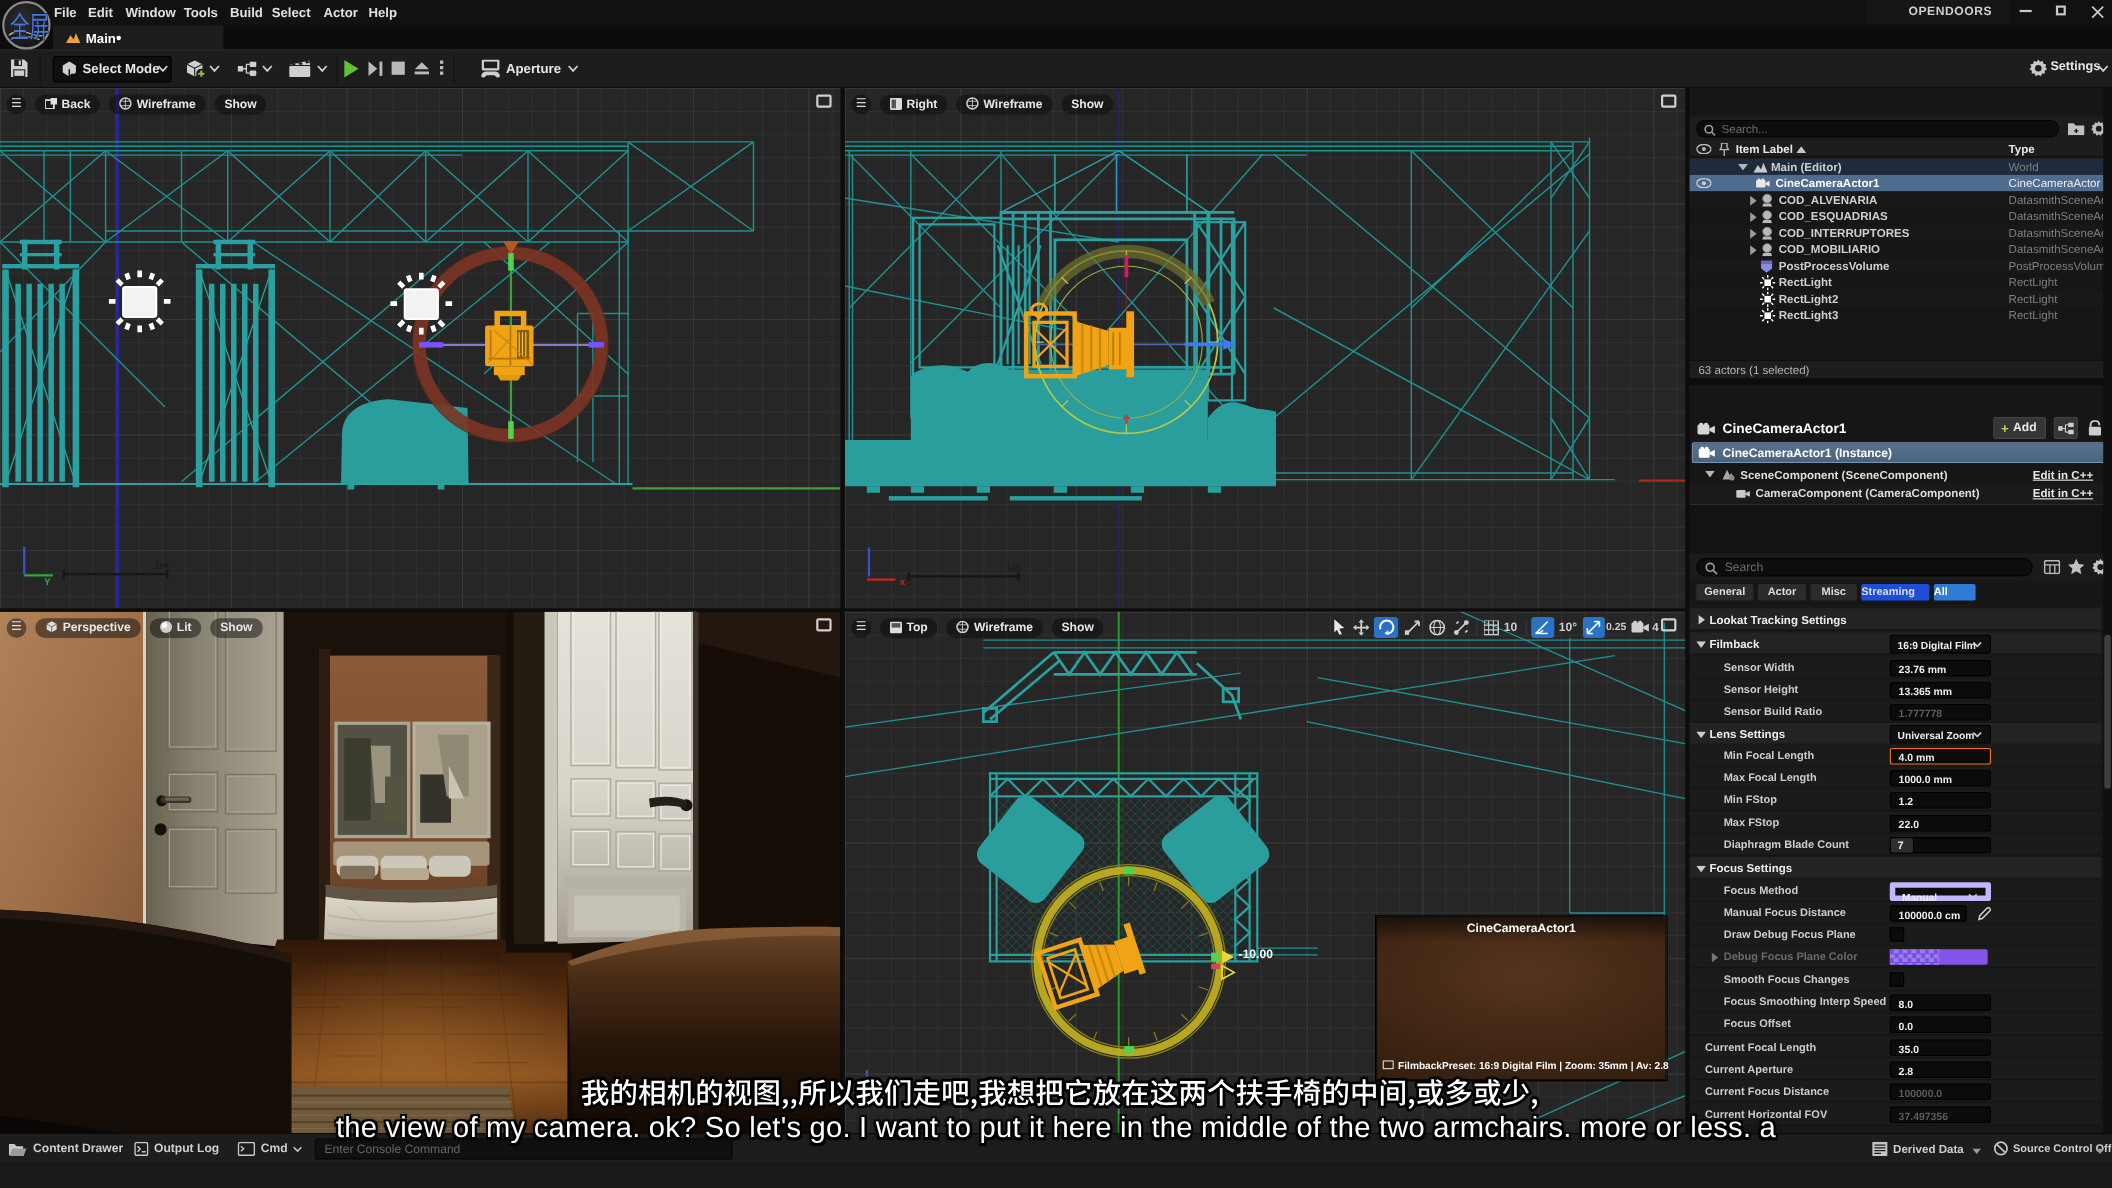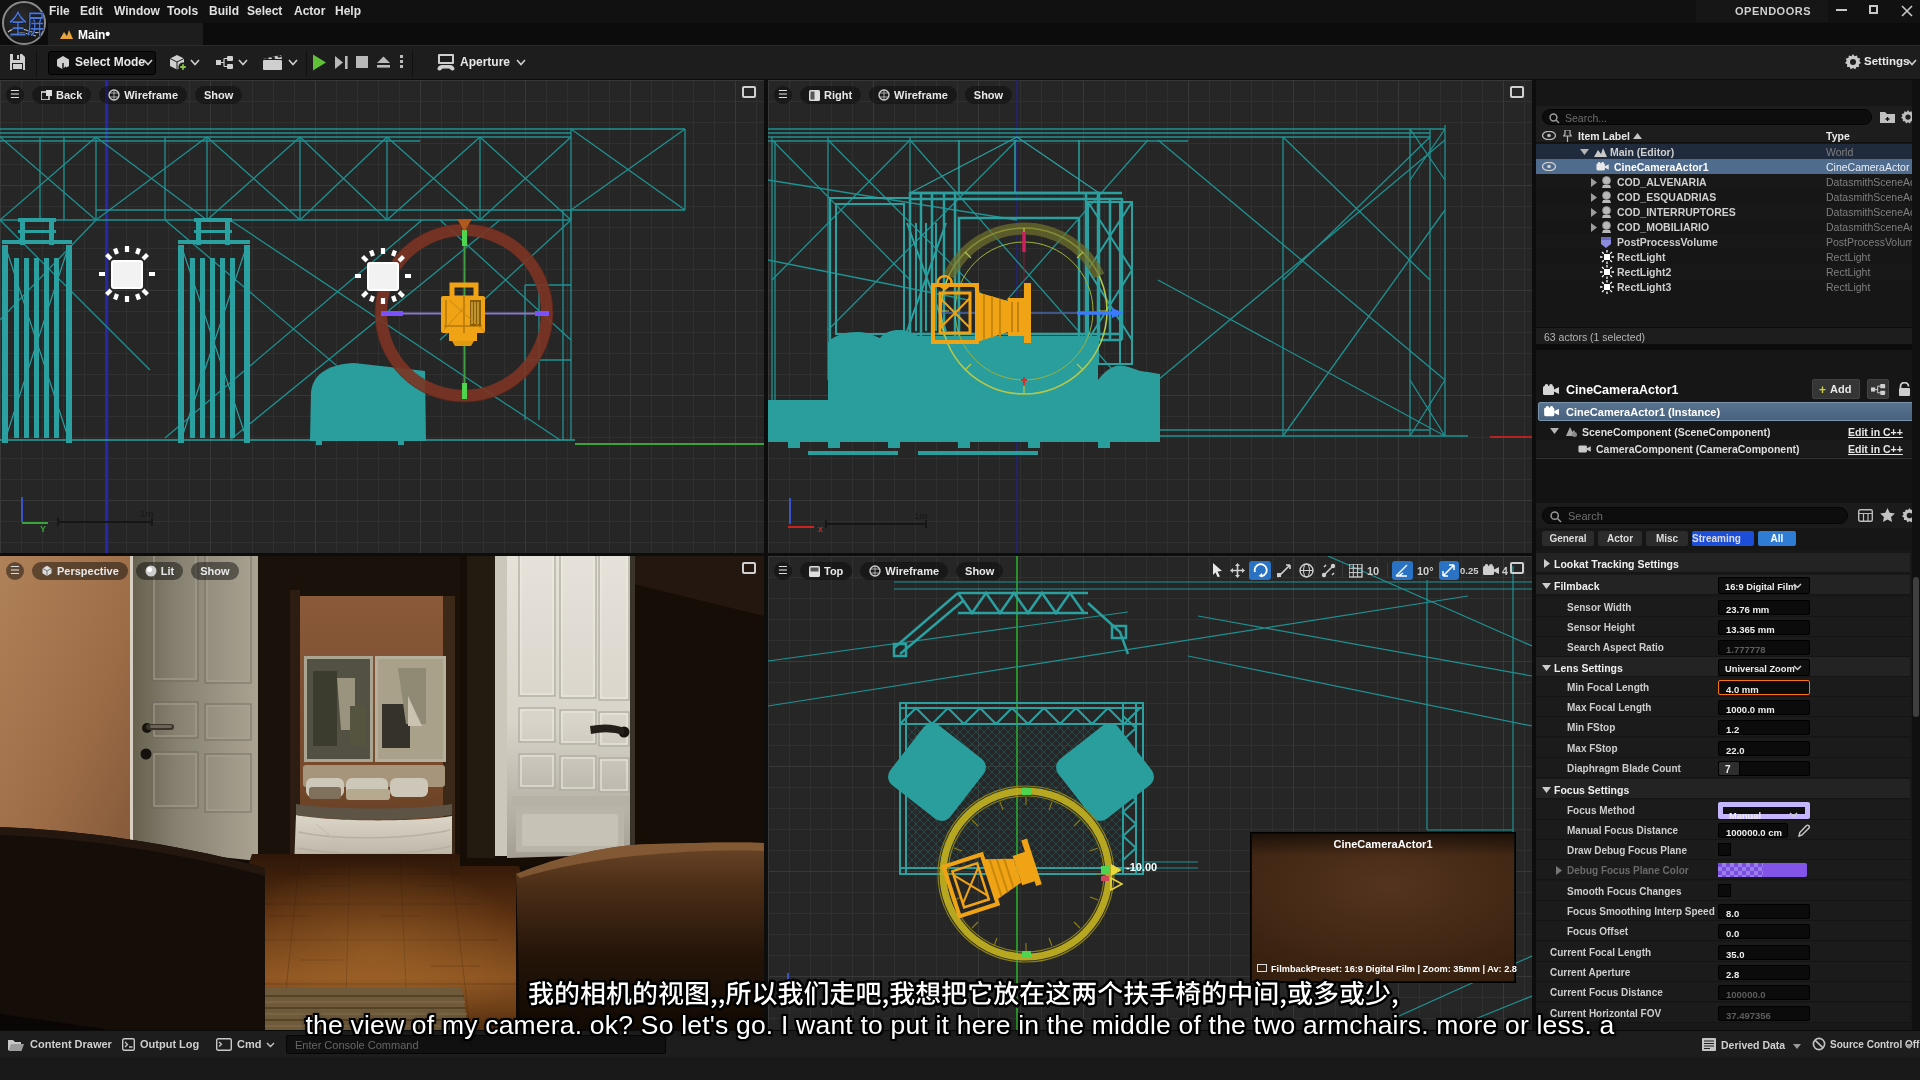--- a/index.html
+++ b/index.html
@@ -918,21 +918,21 @@
       <svg class="abs" style="left:366px;top:5px" width="15" height="15" viewBox="0 0 16 16">
         <path d="M8 0 L9.5 2.2 L12 1.5 L12.7 4 L15.3 4.6 L14.3 7 L16 8.9 L13.8 10.3 L14 12.9 L11.4 12.9 L10.3 15.3 L8 14 L5.7 15.3 L4.6 12.9 L2 12.9 L2.2 10.3 L0 8.9 L1.7 7 L0.7 4.6 L3.3 4 L4 1.5 L6.5 2.2 Z" fill="#c2c2c2"></path>
         <circle cx="8" cy="8" r="3" fill="#1b1b1b"></circle>
       </svg>
     </div>
     <div class="abs" style="left:0;top:448px;width:384px;height:22px;background:#161616">
       <div class="abs" style="left:6px;top:3px;width:52px;height:15px;background:#2b2b2b;border-radius:2px;text-align:center;line-height:15px;color:#ddd;font-size:10px;font-weight:700">General</div>
       <div class="abs" style="left:62px;top:3px;width:44px;height:15px;background:#2b2b2b;border-radius:2px;text-align:center;line-height:15px;color:#ddd;font-size:10px;font-weight:700">Actor</div>
       <div class="abs" style="left:110px;top:3px;width:42px;height:15px;background:#2b2b2b;border-radius:2px;text-align:center;line-height:15px;color:#ddd;font-size:10px;font-weight:700">Misc</div>
       <div class="abs" style="left:156px;top:3px;width:62px;height:15px;background:#1d4ed8;border-radius:2px;text-align:left;line-height:15px;color:#ddd;font-size:10px;font-weight:700">Streaming</div>
-      <div class="abs" style="left:222px;top:3px;width:38px;height:15px;background:#2f7cd4;border-radius:2px;text-align:center;line-height:15px;color:#fff;font-size:10px;font-weight:700">All</div>
+      <div class="abs" style="left:222px;top:3px;width:38px;height:15px;background:#2f7cd4;border-radius:2px;text-align:left;line-height:15px;color:#fff;font-size:10px;font-weight:700">All</div>
     </div>
     <div id="props" class="abs" style="left:0;top:470px;width:384px;height:480px;background:#181818">
       <div style="position:absolute;left:0;top:3px;width:374px;height:20px;background:#232323;border-bottom:1px solid #141414"></div>
       <div style="position:absolute;left:0;top:8px;width:374px;height:15px">
         <svg width="6" height="9" style="position:absolute;left:8px;top:1px">
           <path d="M0 0 L6 4.5 L0 9 Z" fill="#ccc"></path>
         </svg>
         <span style="position:absolute;left:18px;top:0;font-size:10.5px;font-weight:700;color:#efefef;white-space:nowrap">Lookat Tracking Settings</span>
       </div>
       <div style="position:absolute;left:0;top:25px;width:374px;height:20px;background:#232323;border-bottom:1px solid #141414"></div>
@@ -950,21 +950,21 @@
         <span style="position:absolute;left:31px;top:0;font-size:10px;font-weight:700;color:#cdcdcd;white-space:nowrap">Sensor Width</span>
         <div style="position:absolute;left:182px;top:-2px;width:92px;height:15px;background:#0b0b0b;border:1px solid #000;border-radius:2px;color:#eee;font-size:9.5px;font-weight:700;padding:2.5px 0 0 7px;white-space:nowrap">23.76 mm</div>
       </div>
       <div style="position:absolute;left:0;top:67px;width:374px;height:20px;background:#1b1b1b;border-bottom:1px solid #141414"></div>
       <div style="position:absolute;left:0;top:72px;width:374px;height:15px">
         <span style="position:absolute;left:31px;top:0;font-size:10px;font-weight:700;color:#cdcdcd;white-space:nowrap">Sensor Height</span>
         <div style="position:absolute;left:182px;top:-2px;width:92px;height:15px;background:#0b0b0b;border:1px solid #000;border-radius:2px;color:#eee;font-size:9.5px;font-weight:700;padding:2.5px 0 0 7px;white-space:nowrap">13.365 mm</div>
       </div>
       <div style="position:absolute;left:0;top:87px;width:374px;height:20px;background:#1b1b1b;border-bottom:1px solid #141414"></div>
       <div style="position:absolute;left:0;top:92px;width:374px;height:15px">
-        <span style="position:absolute;left:31px;top:0;font-size:10px;font-weight:700;color:#cdcdcd;white-space:nowrap">Search Aspect Ratio</span>
+        <span style="position:absolute;left:31px;top:0;font-size:10px;font-weight:700;color:#cdcdcd;white-space:nowrap">Sensor Build Ratio</span>
         <div style="position:absolute;left:182px;top:-2px;width:92px;height:15px;background:#0b0b0b;border:1px solid #000;border-radius:2px;color:#5d5d5d;font-size:9.5px;font-weight:700;padding:2.5px 0 0 7px;white-space:nowrap">1.777778</div>
       </div>
       <div style="position:absolute;left:0;top:107px;width:374px;height:20px;background:#232323;border-bottom:1px solid #141414"></div>
       <div style="position:absolute;left:0;top:112px;width:374px;height:15px">
         <svg width="9" height="6" style="position:absolute;left:6px;top:3px">
           <path d="M0 0 H9 L4.5 6 Z" fill="#ccc"></path>
         </svg>
         <span style="position:absolute;left:18px;top:0;font-size:10.5px;font-weight:700;color:#efefef;white-space:nowrap">Lens Settings</span>
         <div style="position:absolute;left:182px;top:-3px;width:92px;height:17px;background:#0f0f0f;border:1px solid #000;border-radius:2px;color:#eee;font-size:9.3px;font-weight:700;padding:4px 0 0 6px;white-space:nowrap">Universal Zoom<svg width="9" height="6" style="position:absolute;right:7px;top:5px">
             <path d="M1 1 L4.5 4.5 L8 1" stroke="#ccc" stroke-width="1.5" fill="none"></path>

